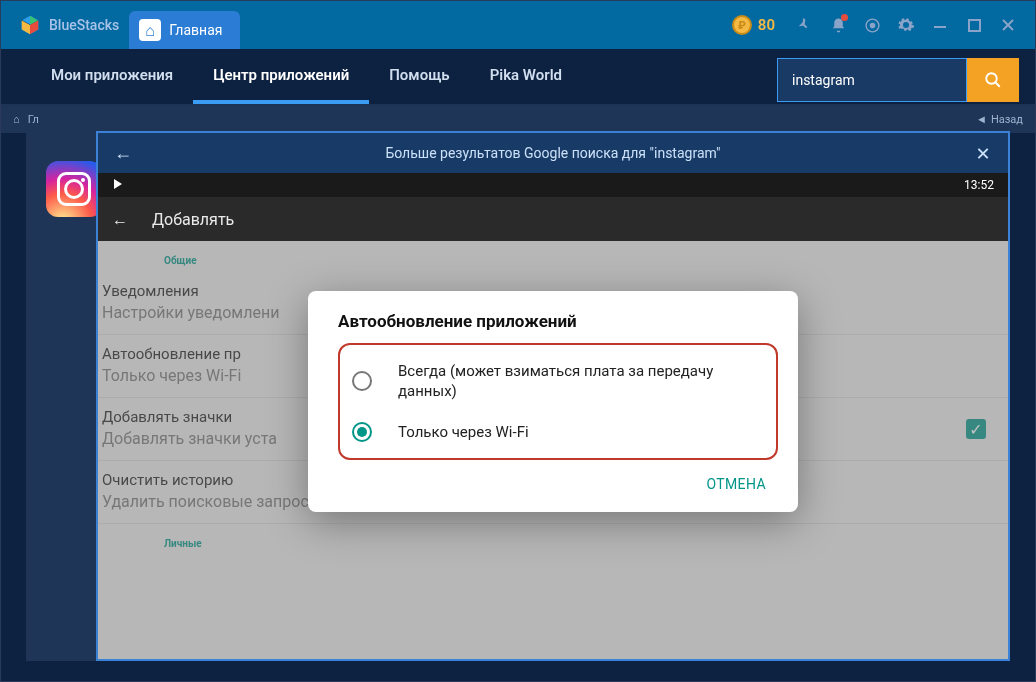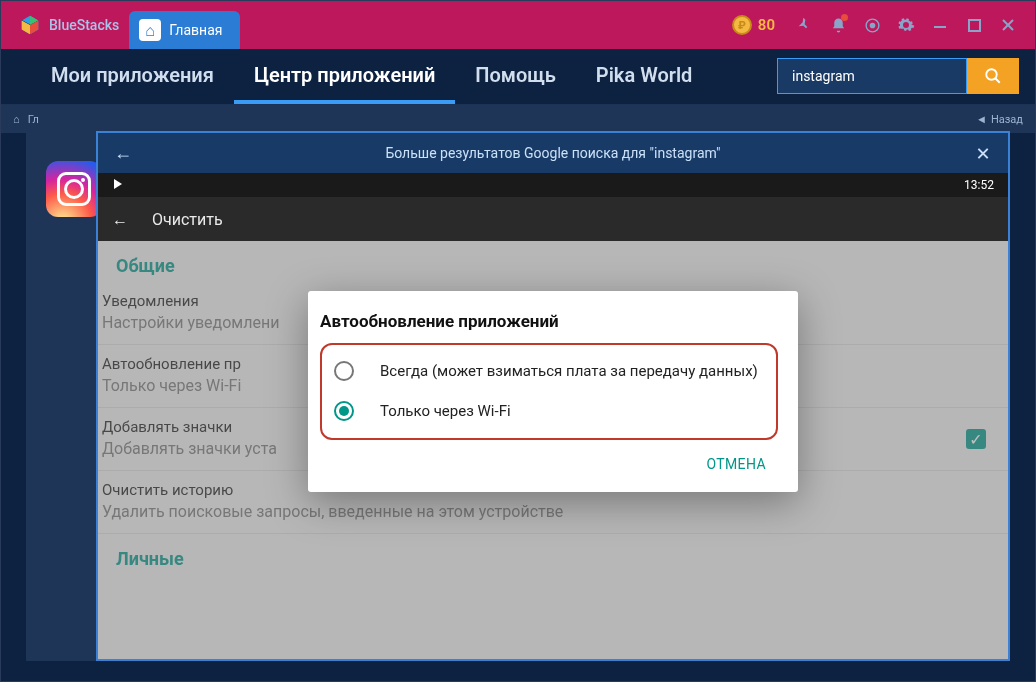--- a/index.html
+++ b/index.html
@@ -1,40 +1,40 @@
 <!DOCTYPE html>
 <html><head>
 <meta charset="utf-8">
 <style>
   * { margin: 0; padding: 0; box-sizing: border-box; font-family: -apple-system, BlinkMacSystemFont, "Segoe UI", Roboto, Arial, sans-serif; }
   body { background: #fff; width: 1036px; height: 682px; overflow: hidden; }
   
   .window { width: 1036px; height: 682px; background: #0d2141; border: 1px solid #2a3a5a; position: relative; }
 
   
-  .titlebar { height: 48px; display: flex; align-items: center; background: #be185d; padding: 0 10px; }
+  .titlebar { height: 48px; display: flex; align-items: center; background: #0369a1; padding: 0 10px; }
   .logo { width: 22px; height: 22px; position: relative; margin-right: 8px; margin-left: 8px;}
   .logo svg { display:block; }
   .logo-text { color: #a9c2e8; font-size: 14px; font-weight: 500; margin-right: 10px; }
   .tab-main { display: flex; align-items: center; background: #2b7cd4; border-radius: 6px 6px 0 0; padding: 6px 18px 6px 10px; height: 38px; margin-top:10px;}
   .tab-main-icon { width: 22px; height: 22px; background:#fff; border-radius:4px; display:inline-flex; align-items:center; justify-content:center; margin-right:8px; }
   .tab-main-icon span { color:#2b7cd4; font-size:16px; }
   .tab-main-text { color: #fff; font-size: 14px; }
   .titlebar-spacer { flex: 1; }
   .tb-coins { display:flex; align-items:center; color:#f4b942; font-size:15px; font-weight:600; margin-right:12px; }
   .tb-coins .coin { width:20px; height:20px; background:#f4b942; border:2px solid #c78b16; border-radius:50%; display:inline-flex; align-items:center; justify-content:center; margin-right:6px; font-size:11px; color:#c78b16; font-weight:800;}
   .tb-btn { width:34px; height:34px; display:inline-flex; align-items:center; justify-content:center; color:#8aa3c8; position:relative; cursor:pointer; }
   .tb-btn .notif-dot { position:absolute; top:6px; right:7px; width:7px; height:7px; background:#e74c3c; border-radius:50%; }
 
   
   .mainnav { height: 56px; background:#0d2141; display:flex; align-items:stretch; border-bottom:1px solid #1c3355; padding-left: 30px; }
-  .mainnav-item { display:flex; align-items:center; color:#d0deee; font-size:20px; font-weight:600; padding:0 20px; border-bottom:4px solid transparent; cursor:pointer; }
+  .mainnav-item { display:flex; align-items:center; color:#d0deee; font-size:15px; font-weight:600; padding:0 20px; border-bottom:4px solid transparent; cursor:pointer; }
   .mainnav-item.active { border-bottom-color: #3b9cf5; color:#fff; }
   .mainnav-spacer { flex:1; }
-  .mainnav-search { display:flex; align-items:center; height:36px; margin:9px 16px 9px 0; }
+  .mainnav-search { display:flex; align-items:center; height:44px; margin:9px 16px 9px 0; }
   .mainnav-search input { background:#1a3a66; border:1px solid #3b9cf5; color:#fff; padding:0 14px; height:100%; width:190px; font-size:14px; outline:none; }
   .search-btn { width:52px; height:100%; background:#f4a224; display:inline-flex; align-items:center; justify-content:center; cursor:pointer; }
   .search-btn svg { stroke:#fff; }
 
   
   .breadcrumb { height: 28px; background:#1e3558; display:flex; align-items:center; padding:0 12px; font-size:11px; color:#9db3d0; }
   .breadcrumb .home-icon { margin-right:8px; }
   .breadcrumb-spacer { flex:1; }
   .breadback { display:flex; align-items:center; gap:4px; cursor:pointer; }
 
@@ -51,29 +51,29 @@
   .modal-head { height:40px; background:#183a66; display:flex; align-items:center; padding:0 10px; color:#cbe0f9; font-size:14px; }
   .modal-head .arrowback { width:30px; text-align:center; cursor:pointer; font-size:18px; }
   .modal-head-title { flex:1; text-align:center; }
   .modal-head .close { width:30px; text-align:center; cursor:pointer; font-size:18px; }
   
   
   .android-status { height:24px; background:#1a1a1a; color:#fff; display:flex; align-items:center; padding:0 14px; font-size:12px; justify-content:space-between; }
   .android-status .play-icon { transform: rotate(0deg); }
   .settings-header { height:44px; background:#2a2a2a; color:#eaeaea; display:flex; align-items:center; padding:0 14px; font-size:16px; gap: 24px;}
   .settings-body { flex:1; background:#ebebeb; position:relative; overflow:hidden; }
-  .section-label { color:#009688; font-size:18px; font-weight:700; padding:14px 18px 6px; }
+  .section-label { color:#009688; font-size:10px; font-weight:700; padding:14px 18px 6px;margin-left:48px; }
   .setting-row { padding:10px 4px 12px; border-bottom:1px solid #d8d8d8; position:relative; }
   .setting-row .st-title { font-size:15px; color:#222; }
   .setting-row .st-sub { font-size:16px; color:#777; margin-top:3px; }
   .checkbox-on { position:absolute; right:22px; top:50%; transform:translateY(-50%); width:20px; height:20px; background:#009688; border-radius:3px; display:inline-flex; align-items:center; justify-content:center; color:#fff; }
   
   
   .dialog-scrim { position:absolute; inset:0; background:rgba(120,120,120,0.45); display:flex; align-items:flex-start; justify-content:center; padding-top:50px; }
-  .dialog { background:#fff; width:490px; border-radius:3px; box-shadow:0 10px 40px rgba(0,0,0,.35); padding:20px 20px 6px 12px; }
+  .dialog { background:#fff; width:490px; border-radius:8px; box-shadow:0 10px 40px rgba(0,0,0,.35); padding:20px 20px 6px 30px; }
   .dialog-title { font-size:17px; font-weight:700; color:#111; margin-bottom:14px; }
   .radio-group { border:2px solid #c0392b; border-radius:12px; padding:6px 6px; margin-top:-2px;}
   .radio-row { display:flex; align-items:center; padding:10px 6px; gap: 26px; cursor:pointer; }
   .radio-btn { width:20px; height:20px; border:2px solid #777; border-radius:50%; flex-shrink:0; position:relative; }
   .radio-btn.selected { border-color:#009688; }
   .radio-btn.selected::after { content:''; position:absolute; inset:3px; background:#009688; border-radius:50%; }
   .radio-label { font-size:15px; color:#222; line-height:1.35; }
   .dialog-actions { display:flex; justify-content:flex-end; padding:10px 4px 8px; }
   .dialog-cancel { color:#009688; font-weight:400; font-size:14px; letter-spacing:.4px; cursor:pointer; padding:6px 8px;}
   
@@ -191,21 +191,21 @@
       </div>
 
       <div class="android-status">
         <span class="play-icon"><svg width="12" height="12" viewBox="0 0 24 24" fill="#fff">
               <path d="M4 2v20l16-10z"></path>
             </svg></span>
         <span>13:52</span>
       </div>
       <div class="settings-header">
         <span>←</span>
-        <span>Очистить</span>
+        <span>Добавлять</span>
       </div>
 
       <div class="settings-body">
         <div class="section-label">Общие</div>
         <div class="setting-row">
           <div class="st-title">Уведомления</div>
           <div class="st-sub">Настройки уведомлени</div>
         </div>
         <div class="setting-row">
           <div class="st-title">Автообновление пр</div>

